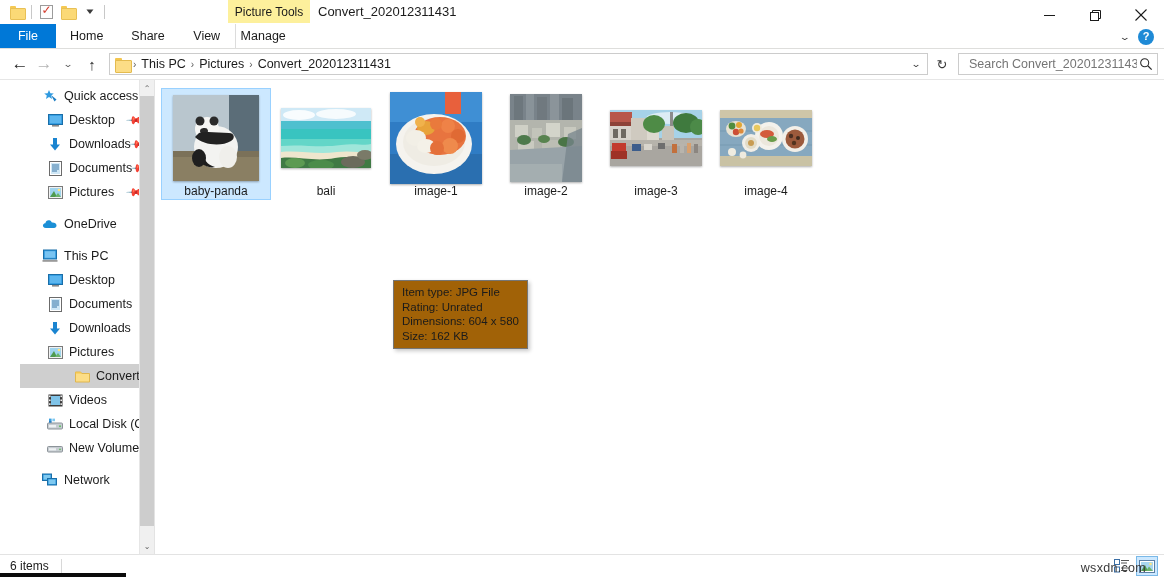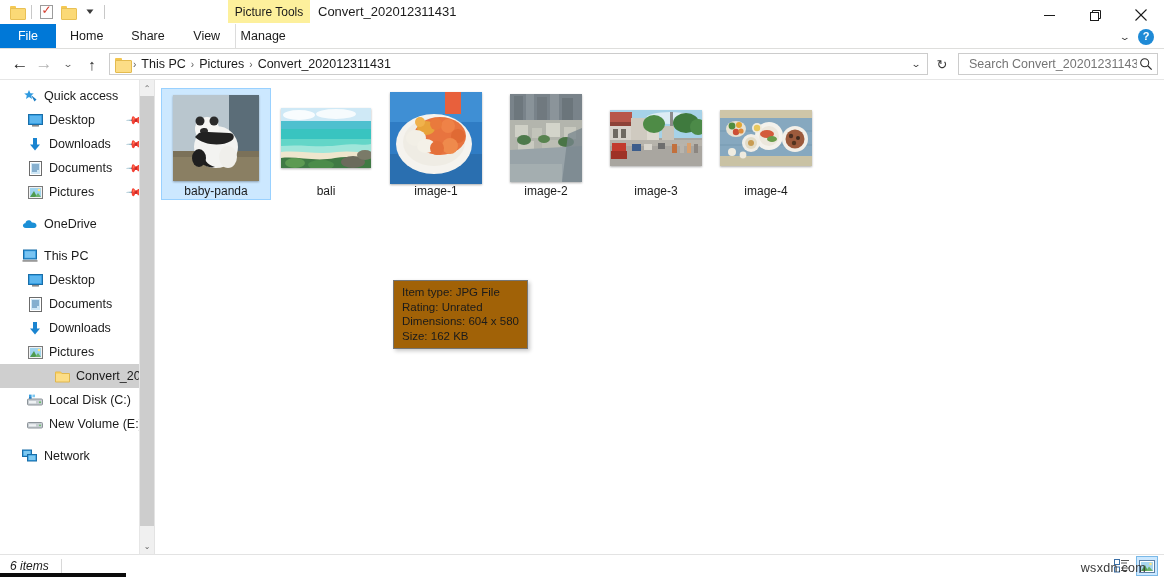--- a/index.html
+++ b/index.html
@@ -294,20 +294,21 @@
   .sidebar {
     width: 155px;
     flex: 0 0 155px;
     background: #ffffff;
     position: relative;
     border-right: 1px solid #e3e3e3;
     overflow: hidden;
   }
   .nav-list {
     padding-top: 4px;
+    margin-left: 20px;
   }
   .nav-item {
     height: 24px;
     display: flex;
     align-items: center;
     font-size: 12.5px;
     color: #1b1b1b;
     white-space: nowrap;
     position: relative;
   }
@@ -427,21 +428,20 @@
     height: 23px;
     flex: 0 0 23px;
     background: #ffffff;
     border-top: 1px solid #e3e3e3;
     display: flex;
     align-items: center;
     font-size: 12px;
     color: #1b1b1b;
     padding-left: 10px;
     position: relative;
-    font-style: italic;
   }
   .status-sep {
     width: 1px;
     height: 14px;
     background: #d8d8d8;
     margin-left: 12px;
   }
   .view-buttons {
     position: absolute;
     right: 6px;
@@ -695,20 +695,35 @@
           <span>Pictures</span>
         </div>
         <div class="nav-item lvl2 selected">
           <span class="nav-icon">
             <svg width="15" height="13" viewBox="0 0 15 13">
               <path d="M0.5 2 L0.5 12 L14.5 12 L14.5 3.5 L6.8 3.5 L5.6 2 Z" fill="#fcdd86" stroke="#e0b64e"></path>
               <path d="M0.5 2 L5.6 2 L6.8 3.5 L0.5 3.5 Z" fill="#f3c64f"></path>
             </svg>
           </span>
           <span>Convert_20201...</span>
+        </div>
+        <div class="nav-item lvl1">
+          <span class="nav-icon">
+            <svg width="15" height="13" viewBox="0 0 15 13">
+              <rect x="0.5" y="0.5" width="14" height="12" fill="#3b3b3b"></rect>
+              <rect x="3" y="2" width="9" height="9" fill="#7fc3e8"></rect>
+              <rect x="1" y="1.5" width="1.6" height="1.6" fill="#ededed"></rect>
+              <rect x="1" y="5.5" width="1.6" height="1.6" fill="#ededed"></rect>
+              <rect x="1" y="9.3" width="1.6" height="1.6" fill="#ededed"></rect>
+              <rect x="12.4" y="1.5" width="1.6" height="1.6" fill="#ededed"></rect>
+              <rect x="12.4" y="5.5" width="1.6" height="1.6" fill="#ededed"></rect>
+              <rect x="12.4" y="9.3" width="1.6" height="1.6" fill="#ededed"></rect>
+            </svg>
+          </span>
+          <span>Videos</span>
         </div>
         <div class="nav-item lvl1">
           <span class="nav-icon">
             <svg width="16" height="13" viewBox="0 0 16 13">
               <rect x="0.5" y="5" width="15" height="6" rx="1" fill="#c7cdd2" stroke="#8c9399"></rect>
               <rect x="2" y="7" width="7" height="2.4" fill="#eef1f3"></rect>
               <circle cx="13" cy="8.2" r="1" fill="#5fbf5f"></circle>
               <rect x="2" y="0.6" width="2.6" height="2.6" fill="#3aa0e0"></rect>
               <rect x="5.4" y="0.6" width="2.6" height="2.6" fill="#7fc9f0"></rect>
               <rect x="2" y="3" width="2.6" height="1.8" fill="#2f7fbf"></rect>

